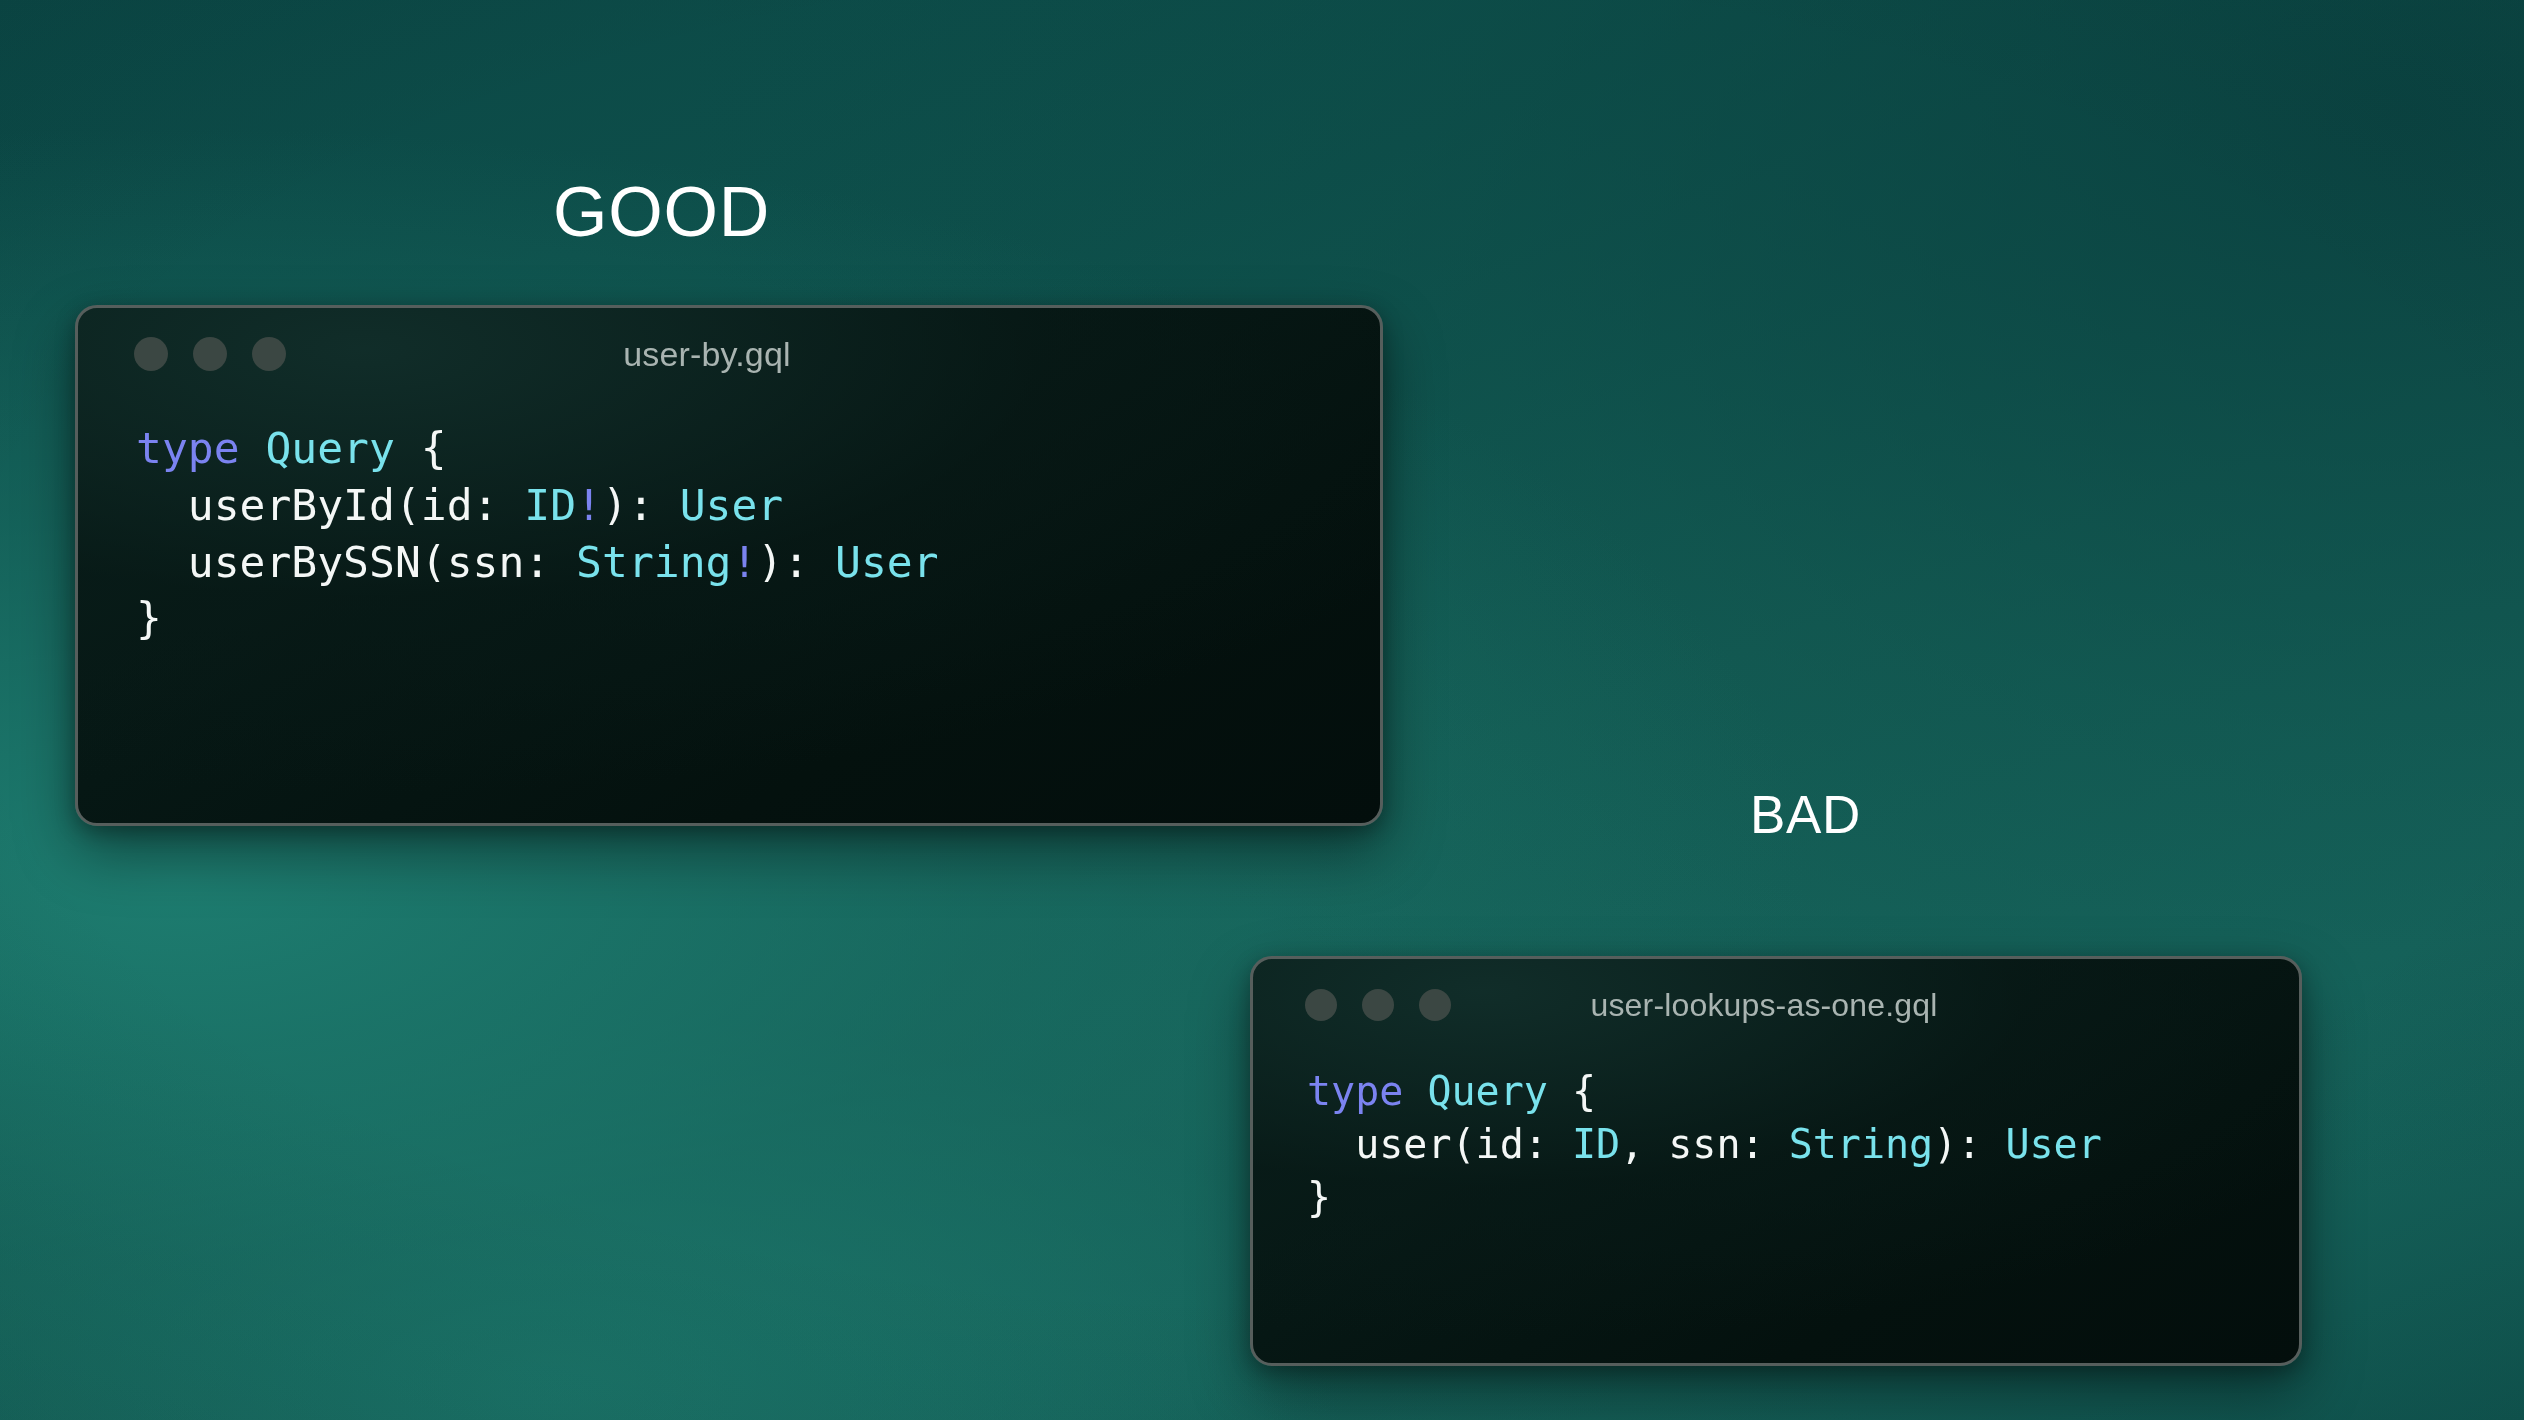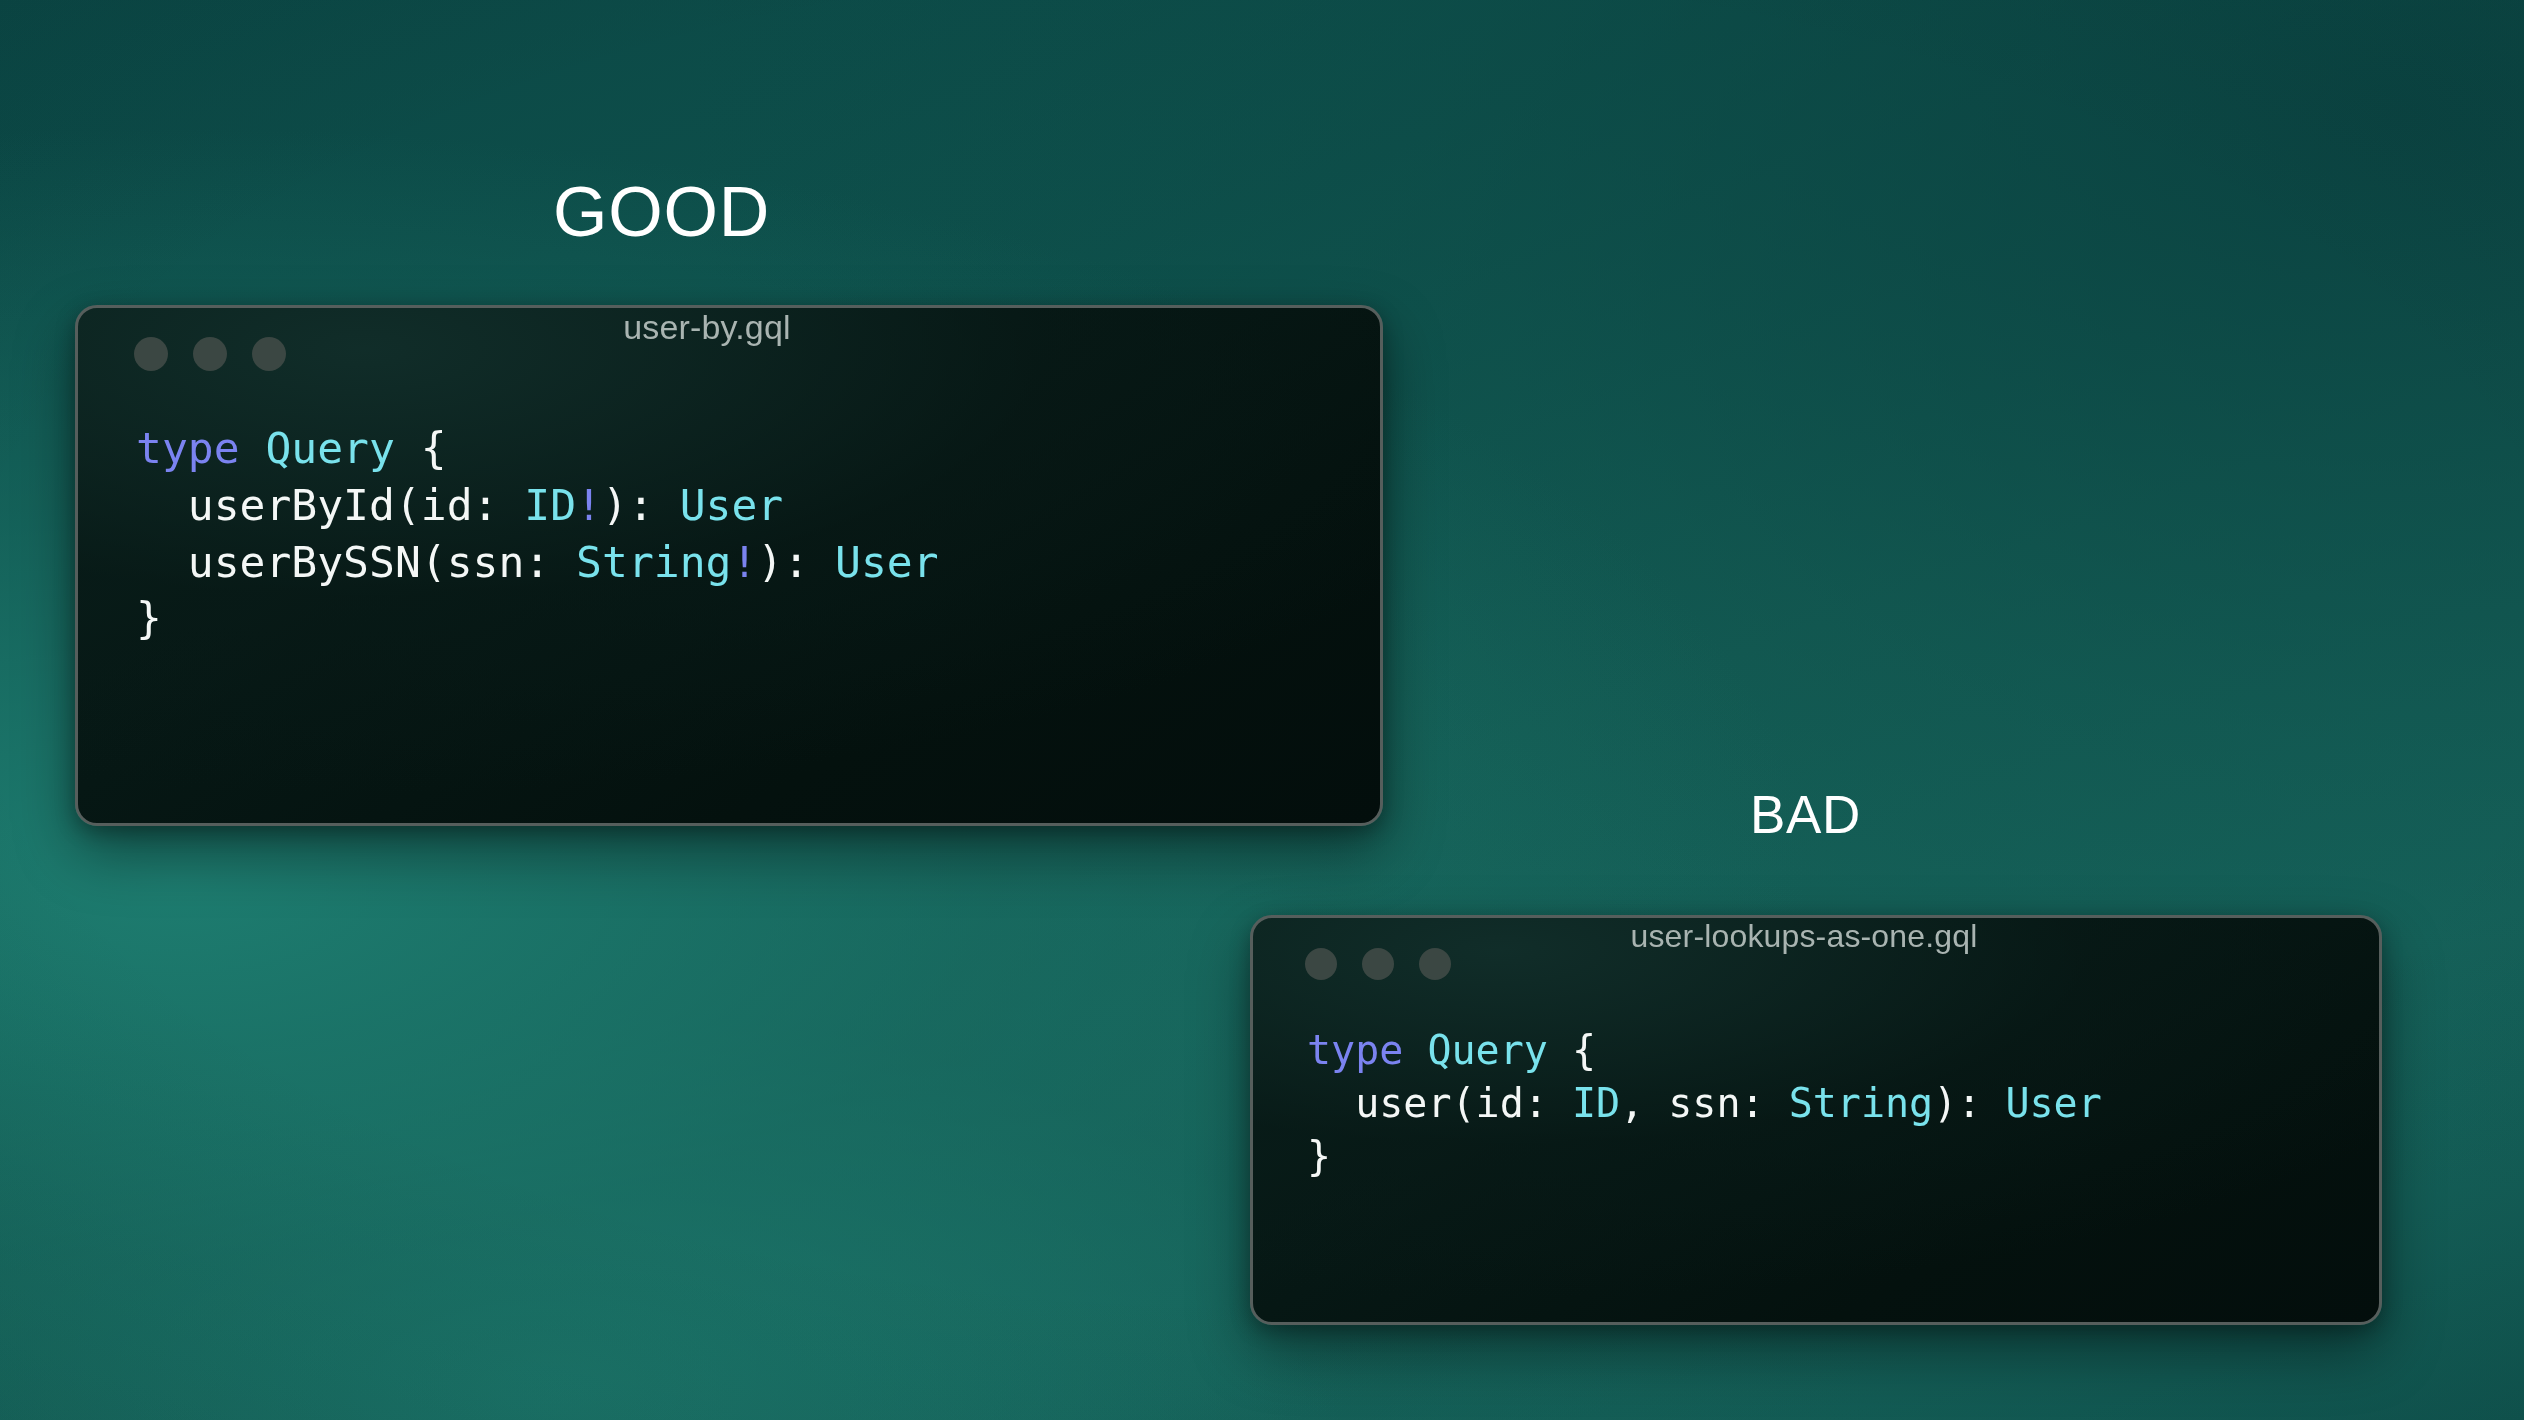--- a/index.html
+++ b/index.html
@@ -74,29 +74,30 @@
     box-sizing: border-box;
   }
   #window-good {
     left: 75px;
     top: 305px;
     width: 1308px;
     height: 521px;
   }
   #window-bad {
     left: 1250px;
-    top: 915px;
-    width: 1132px;
+    top: 956px;
+    width: 1052px;
     height: 410px;
   }
 
   .titlebar {
     position: relative;
     height: 92px;
     display: flex;
+    align-items: center;
     box-sizing: border-box;
   }
   #window-good .titlebar { padding: 0 0 0 56px; }
   #window-bad  .titlebar { padding: 0 0 0 52px; }
 
   .traffic-lights {
     display: flex;
     align-items: center;
     gap: 25px;
     flex: 0 0 auto;

